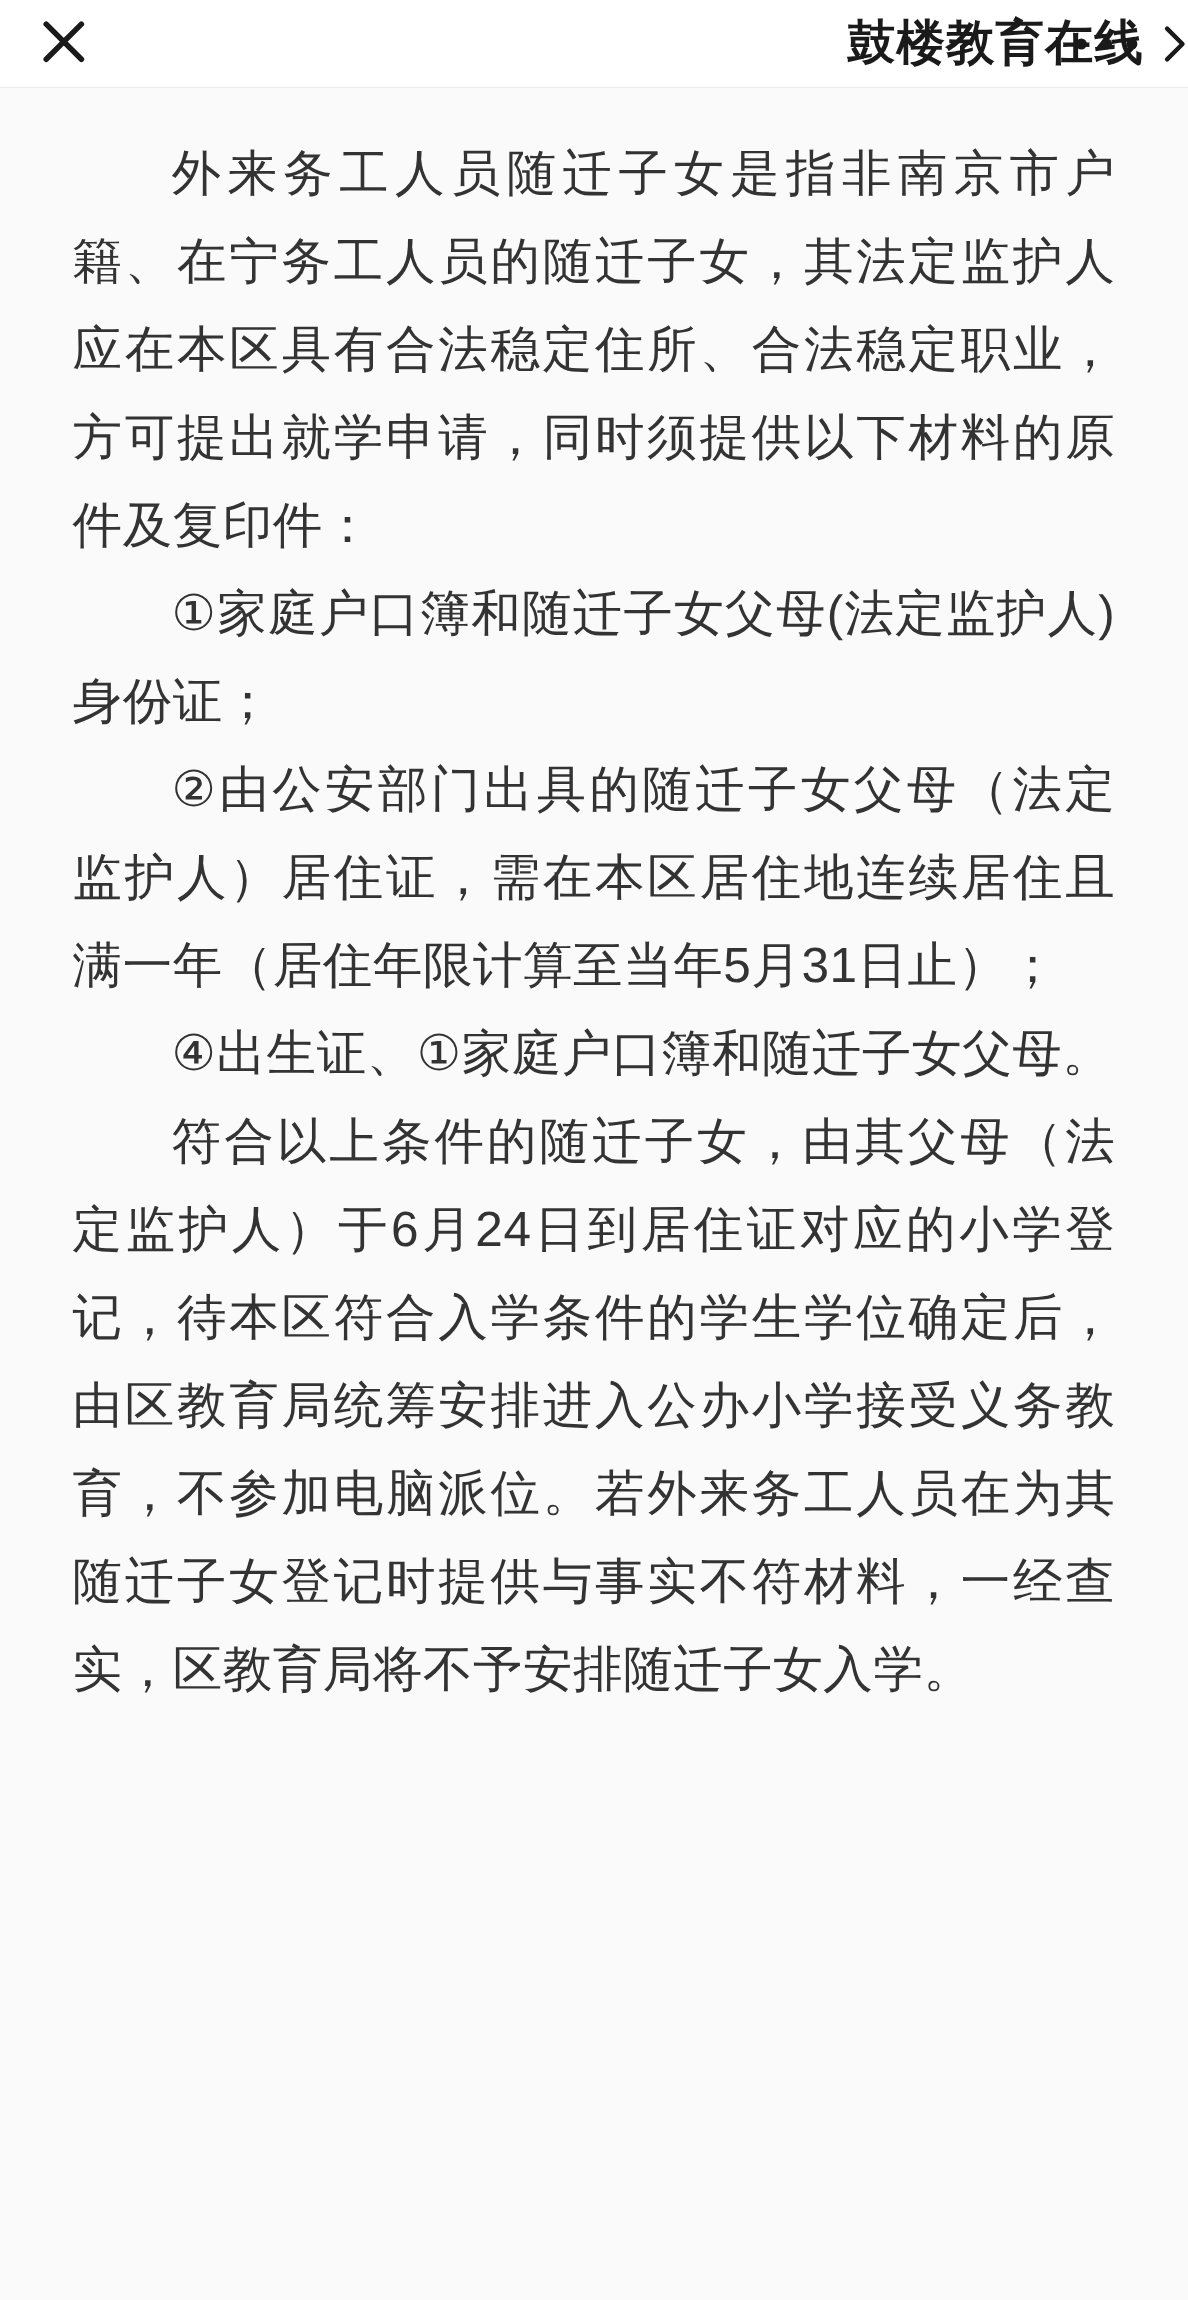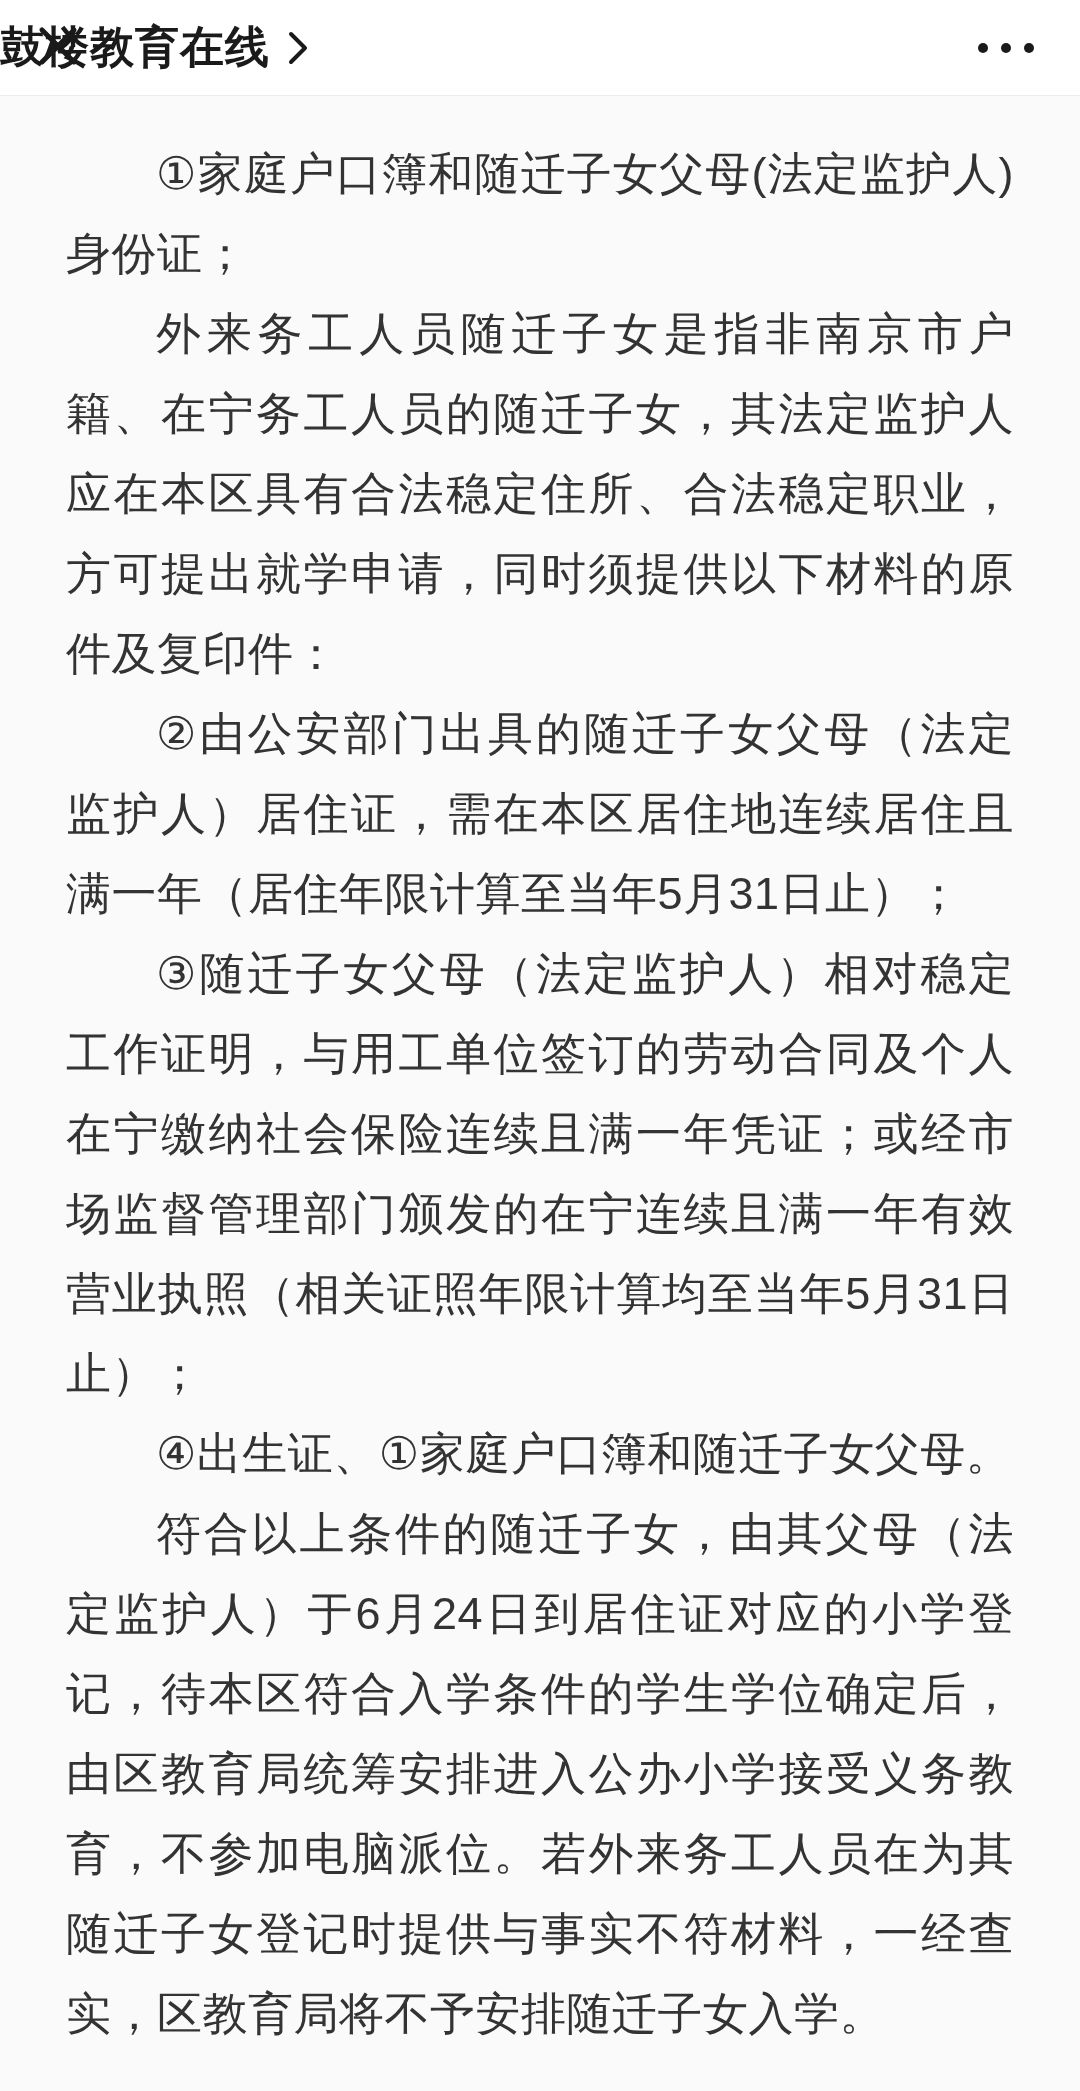--- a/index.html
+++ b/index.html
@@ -20,26 +20,26 @@
     position:relative;
     width:1080px;
     height:2091px;
     margin:0 auto;
     background:var(--page-bg);
     overflow:hidden;
   }
   
   .navbar{
     position:relative;
-    height:96px;
+    height:80px;
     background:var(--header-bg);
     border-bottom:1px solid var(--divider);
     display:flex;
     align-items:center;
-    justify-content:flex-start;
+    justify-content:flex-end;
   }
   .nav-btn{
     background:none;border:none;padding:0;margin:0;cursor:pointer;
     display:flex;align-items:center;justify-content:center;
   }
   .nav-close{
     position:absolute;
     left:32px;top:50%;
     transform:translateY(-54%);
     width:52px;height:52px;
@@ -116,21 +116,20 @@
 
     <button class="nav-btn nav-more">
       <span class="dot"></span>
       <span class="dot"></span>
       <span class="dot"></span>
     </button>
 
   </header>
 
   <main class="article">
+    <p>外来务工人员随迁子女是指非南京市户籍、在宁务工人员的随迁子女，其法定监护人应在本区具有合法稳定住所、合法稳定职业，方可提出就学申请，同时须提供以下材料的原件及复印件：</p>
     <p>①家庭户口簿和随迁子女父母(法定监护人)身份证；</p>
-    <p>外来务工人员随迁子女是指非南京市户籍、在宁务工人员的随迁子女，其法定监护人应在本区具有合法稳定住所、合法稳定职业，方可提出就学申请，同时须提供以下材料的原件及复印件：</p>
     <p>②由公安部门出具的随迁子女父母（法定监护人）居住证，需在本区居住地连续居住且满一年（居住年限计算至当年5月31日止）；</p>
-    <p>③随迁子女父母（法定监护人）相对稳定工作证明，与用工单位签订的劳动合同及个人在宁缴纳社会保险连续且满一年凭证；或经市场监督管理部门颁发的在宁连续且满一年有效营业执照（相关证照年限计算均至当年5月31日止）；</p>
     <p>④出生证、①家庭户口簿和随迁子女父母。</p>
     <p>符合以上条件的随迁子女，由其父母（法定监护人）于6月24日到居住证对应的小学登记，待本区符合入学条件的学生学位确定后，由区教育局统筹安排进入公办小学接受义务教育，不参加电脑派位。若外来务工人员在为其随迁子女登记时提供与事实不符材料，一经查实，区教育局将不予安排随迁子女入学。</p>
   </main>
 
 </div>
 
 </body></html>

